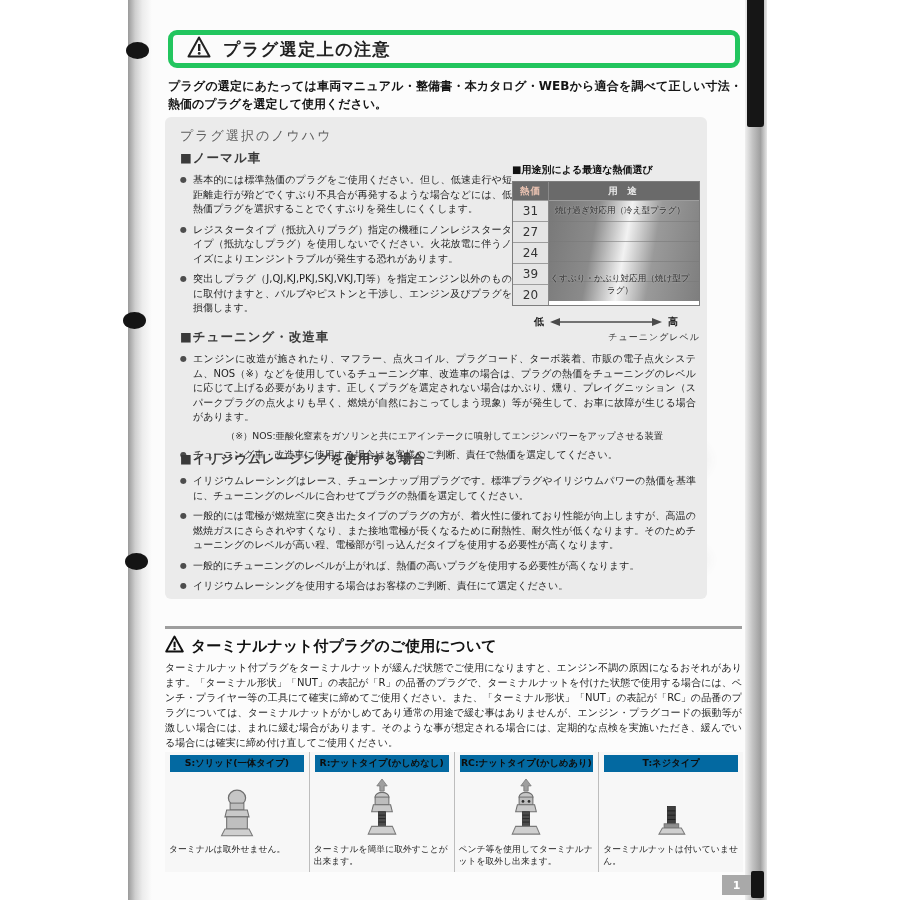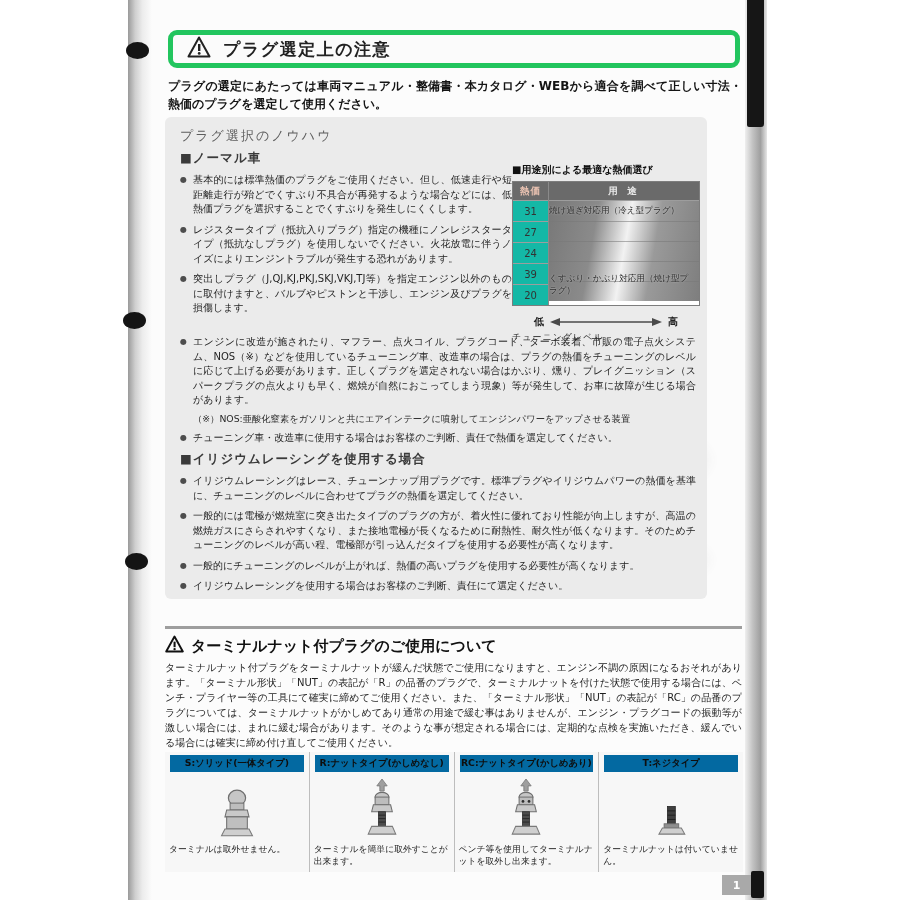--- a/index.html
+++ b/index.html
@@ -35,46 +35,46 @@
   
   .knowhow{position:absolute;left:165px;top:117px;width:542px;height:482px;
     background:#ebebeb;border-radius:6px;}
   .knowhow-title{position:absolute;left:15px;top:10px;font-size:13px;color:#5d5d5d;letter-spacing:2px;}
   .sec{position:absolute;}
   .sec-heading{font-size:12.5px;font-weight:bold;color:#3a3a3a;letter-spacing:1px;}
   .bullets{list-style:none;margin:6px 0 0 0;padding:0;}
   .bullets li{position:relative;font-size:10px;line-height:1.45;color:#1f1f1f;
     margin:0 0 6px 0;padding-left:13px;text-align:justify;}
   .bullets li::before{content:"●";position:absolute;left:0;top:1px;font-size:8px;color:#4d4d4d;}
-  .note{font-size:9.3px;color:#2a2a2a;padding-left:13px;margin:-2px 0 6px 0;line-height:1.4;}
+  .note{font-size:9.3px;color:#2a2a2a;padding-left:13px;margin:-2px 0 6px 0;line-height:1.4;text-align:center;}
   .sec-normal{left:15px;top:33px;width:332px;}
   .sec-tuning{left:15px;top:212px;width:516px;}
   .sec-iridium{left:15px;top:334px;width:516px;}
 
   
   .heat-block{position:absolute;left:347px;top:46px;width:188px;}
   .heat-title{font-size:10px;font-weight:bold;color:#111;margin-bottom:4px;}
   .heat-table{display:flex;border:1px solid #7d7d7d;background:#fff;}
   .heat-left{width:35px;display:flex;flex-direction:column;border-right:1px solid #8a8a8a;}
   .heat-right{flex:1;display:flex;flex-direction:column;}
   .hcell{display:flex;align-items:center;justify-content:center;}
   .hhead{height:18px;background:#6a6a6a;font-size:9.5px;font-weight:bold;letter-spacing:3px;}
   .hhead.heat{color:#ecc4b3;letter-spacing:1px;}
   .hhead.use{color:#e9e9e9;}
-  .hnum{height:20px;font-size:10px;color:#333;background:#14b8a6;border-top:1px solid #9d9d9d;}
+  .hnum{height:20px;font-size:12px;color:#333;background:#e5e5e5;border-top:1px solid #9d9d9d;}
   .huse{position:relative;height:100px;border-top:1px solid #9d9d9d;
     background:linear-gradient(100deg,#787878 0%,#8b8b8b 30%,#f2f2f2 50%,#9a9a9a 68%,#7e7e7e 100%);}
   .huse .row-line{position:absolute;left:0;right:0;height:1px;background:rgba(120,120,120,.55);}
-  .huse .usage{position:absolute;left:0;right:8px;font-size:8.6px;color:#2d2d2d;
+  .huse .usage{position:absolute;left:0;right:8px;text-align:center;font-size:8.6px;color:#2d2d2d;
     text-shadow:0 0 2px rgba(255,255,255,.55);}
   .usage-top{top:4px;}
   .usage-bottom{bottom:4px;}
   .heat-axis{display:flex;align-items:center;justify-content:center;gap:6px;margin-top:6px;}
   .heat-axis .lab{font-size:10px;font-weight:bold;color:#222;}
-  .axis-caption{text-align:left;font-size:9px;color:#333;margin-top:0px;letter-spacing:1px;}
+  .axis-caption{text-align:right;font-size:9px;color:#333;margin-top:0px;letter-spacing:1px;}
 
   
   .divider{position:absolute;left:165px;top:626px;width:577px;border-top:3px solid #9e9e9e;}
   .terminal-head{position:absolute;left:165px;top:635px;display:flex;align-items:center;gap:7px;}
   .terminal-head .t{font-size:15px;font-weight:bold;color:#111;}
   .terminal-body{position:absolute;left:165px;top:660px;width:577px;
     font-size:10px;line-height:1.5;color:#1d1d1d;text-align:justify;}
 
   
   .panels{position:absolute;left:165px;top:752px;width:578px;height:120px;display:flex;background:#f1f1f1;}
@@ -158,20 +158,21 @@
           <polygon points="0,5 10,1 10,9" fill="#4a4a4a"></polygon>
           <polygon points="112,5 102,1 102,9" fill="#4a4a4a"></polygon>
         </svg>
       </span>
       <span class="lab">高</span>
     </div>
     <div class="axis-caption">チューニングレベル</div>
   </div>
 
   <div class="sec sec-tuning">
+    <div class="sec-heading">■チューニング・改造車</div>
     <ul class="bullets">
       <li>エンジンに改造が施されたり、マフラー、点火コイル、プラグコード、ターボ装着、市販の電子点火システム、NOS（※）などを使用しているチューニング車、改造車の場合は、プラグの熱価をチューニングのレベルに応じて上げる必要があります。正しくプラグを選定されない場合はかぶり、燻り、プレイグニッション（スパークプラグの点火よりも早く、燃焼が自然におこってしまう現象）等が発生して、お車に故障が生じる場合があります。</li>
     </ul>
     <div class="note">（※）NOS:亜酸化窒素をガソリンと共にエアインテークに噴射してエンジンパワーをアップさせる装置</div>
     <ul class="bullets">
       <li>チューニング車・改造車に使用する場合はお客様のご判断、責任で熱価を選定してください。</li>
     </ul>
   </div>
 
   <div class="sec sec-iridium">

